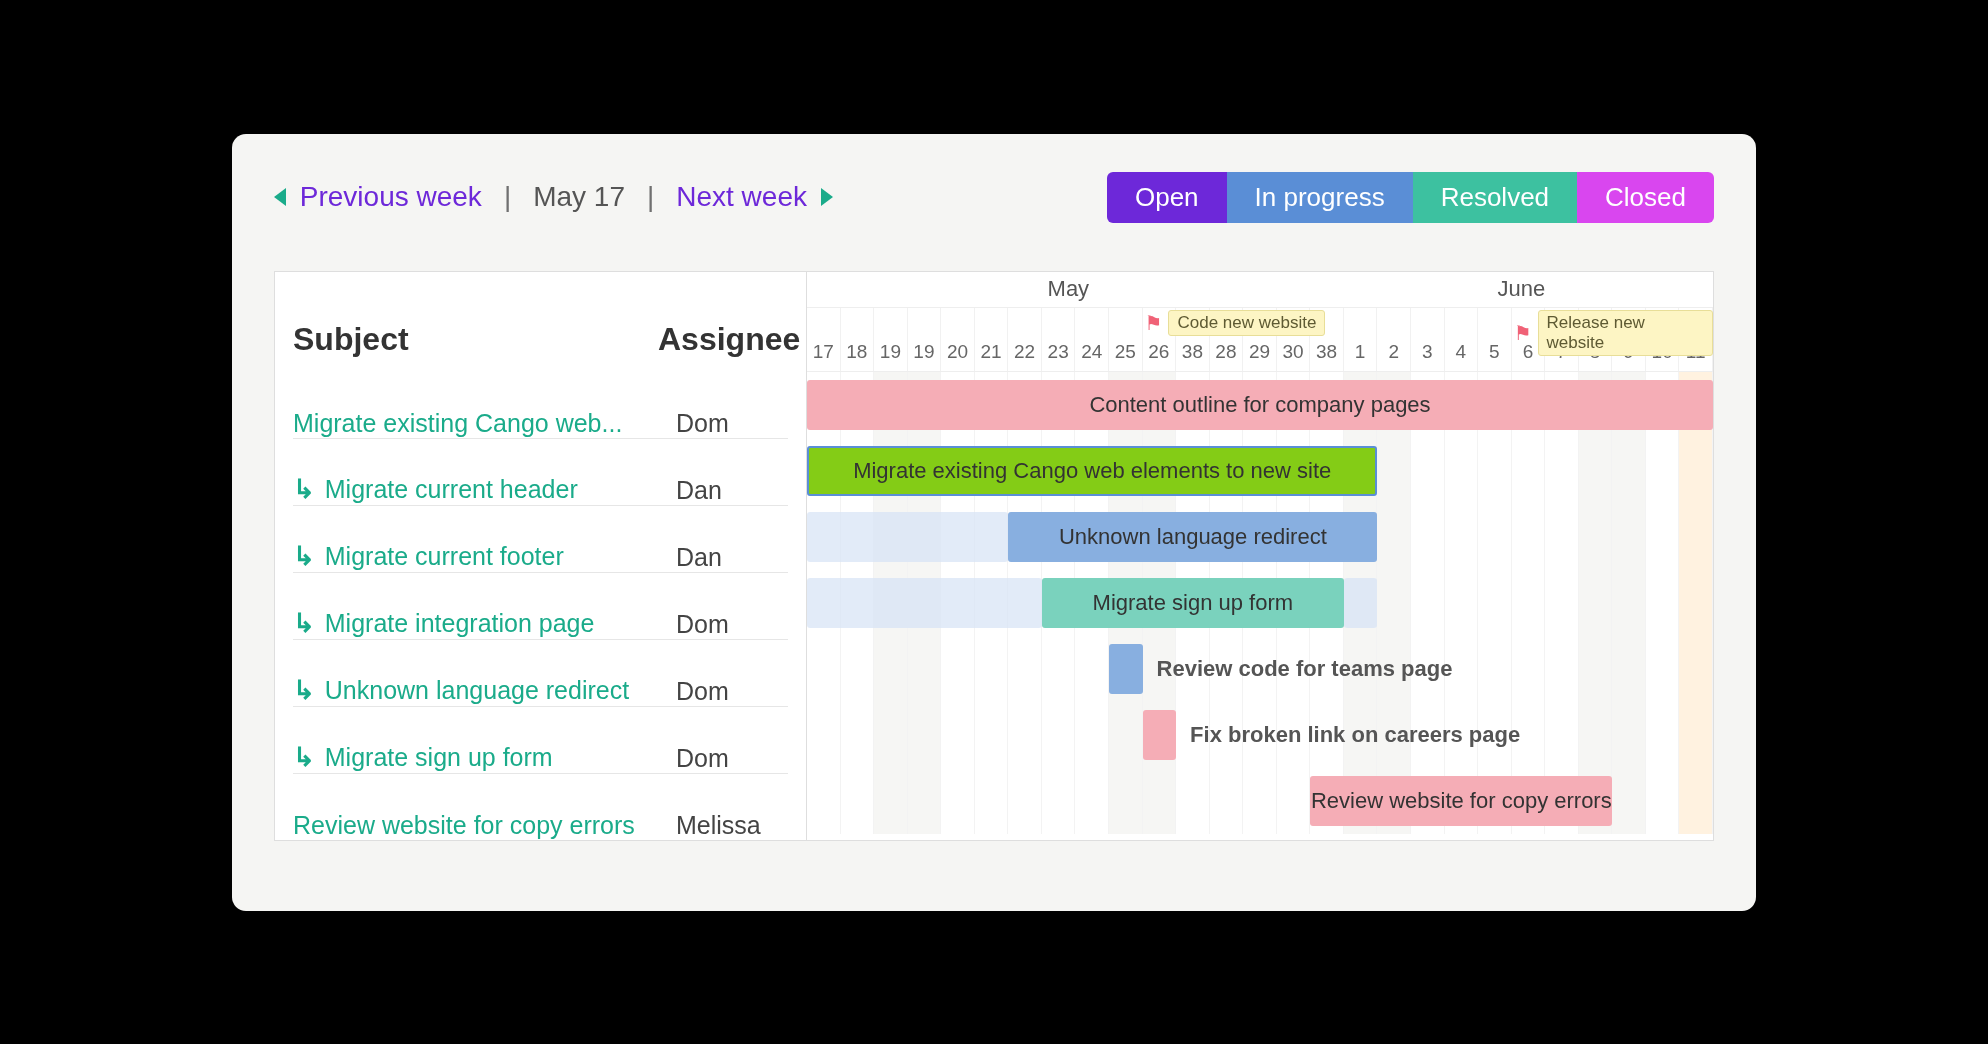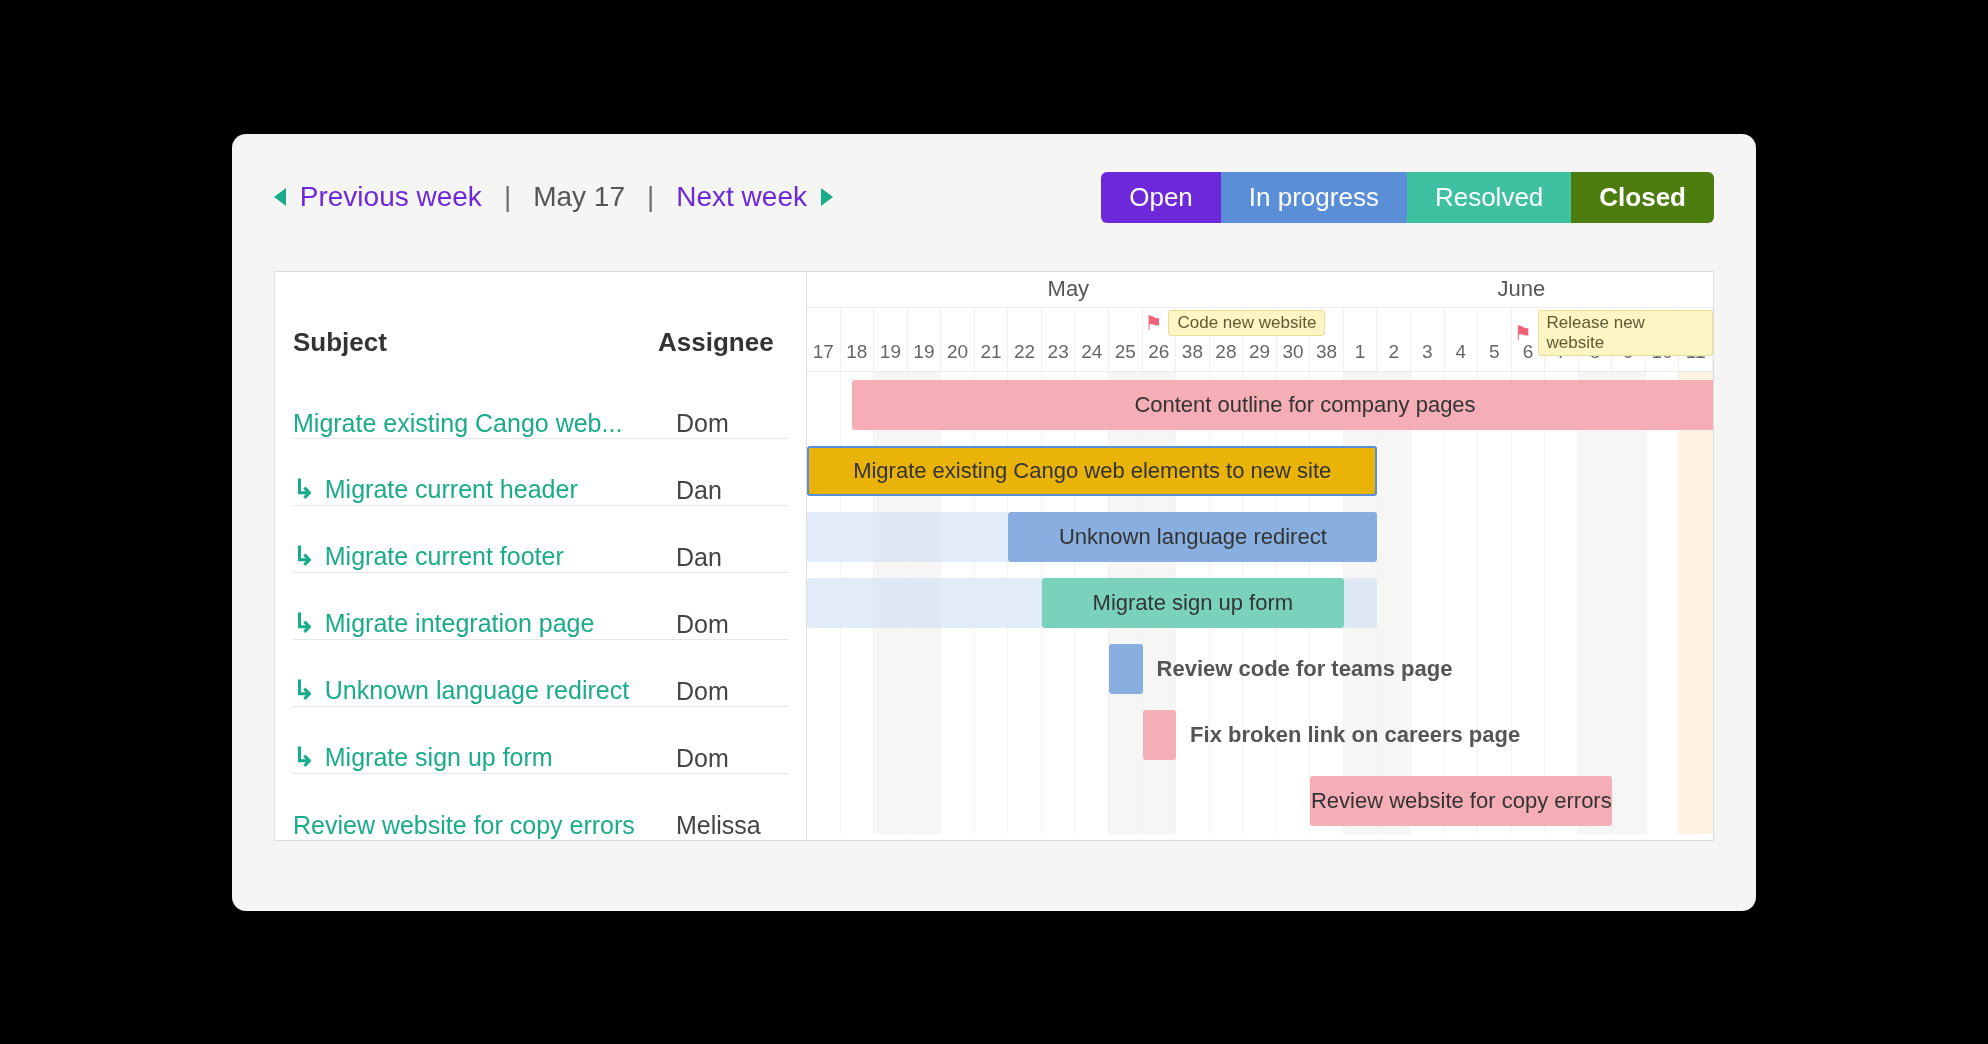--- a/index.html
+++ b/index.html
@@ -49,38 +49,38 @@
     overflow: hidden;
   }
   .status-legend div {
     color: #fff;
     font-size: 26px;
     padding: 10px 28px;
   }
   .s-open { background: #6d28d9; }
   .s-prog { background: #5a8ed6; }
   .s-res  { background: #3dc1a0; }
-  .s-closed { background: #4d7c0f; font-weight: bold; }
+  .s-closed { background: #d946ef; }
 
   .gantt {
     border: 1px solid #dedede;
     background: #fff;
     display: flex;
   }
   .leftcol {
     width: 532px;
     border-right: 1px solid #dedede;
     flex-shrink: 0;
   }
   .leftcol .hdr {
     height: 100px;
     display: flex;
     align-items: flex-end;
     padding: 0 18px 14px 18px;
-    font-size: 26px;
+    font-size: 32px;
     font-weight: 600;
     color: #333;
   }
   .leftcol .hdr .h-sub { flex: 1; }
   .leftcol .hdr .h-asg { width: 130px; text-align: left; }
   .leftcol .row {
     height: 66px;
     display: flex;
     align-items: flex-end;
     font-size: 25px;
@@ -153,21 +153,21 @@
     align-items: center;
     justify-content: center;
     font-size: 22px;
     color: #333;
     white-space: nowrap;
     cursor: pointer;
   }
   .bar.pink { background: #f5adb6; }
   .bar.blue { background: #88afe0; }
   .bar.teal { background: #7ad2bd; }
-  .bar.blueline { background: #eab308; border: 2px solid #5a8ed6; }
+  .bar.blueline { background: #84cc16; border: 2px solid #5a8ed6; }
   .bar.ghost { background: #d6e3f5; opacity:.7; }
   .bar .label-out {
     position: absolute;
     left: 100%;
     margin-left: 14px;
     color: #555;
     font-weight: bold;
   }
   
   .flag {
@@ -501,21 +501,21 @@
               <div class="c"></div>
               <div class="c"></div>
               <div class="c"></div>
               <div class="c"></div>
               <div class="c wknd"></div>
               <div class="c wknd"></div>
               <div class="c"></div>
               <div class="c highlight"></div>
             </div>
         <div class="tl-row">
-              <div class="bar pink" style="left: calc(0%); width: calc(100%); margin-left: 45px;">Content outline for company pages</div>
+              <div class="bar pink" style="left: calc(0%); width: calc(100%);">Content outline for company pages</div>
             </div>
             <div class="tl-row">
               <div class="bar blueline" style="left: calc(0%); width: calc(62.963%);">Migrate existing Cango web elements to new site</div>
             </div>
             <div class="tl-row">
               <div class="bar ghost" style="left: calc(0%); width: calc(22.2222%);"></div>
               <div class="bar blue" style="left: calc(22.2222%); width: calc(40.7407%);">Unknown language redirect</div>
             </div>
             <div class="tl-row">
               <div class="bar ghost" style="left: calc(0%); width: calc(25.9259%);"></div>

